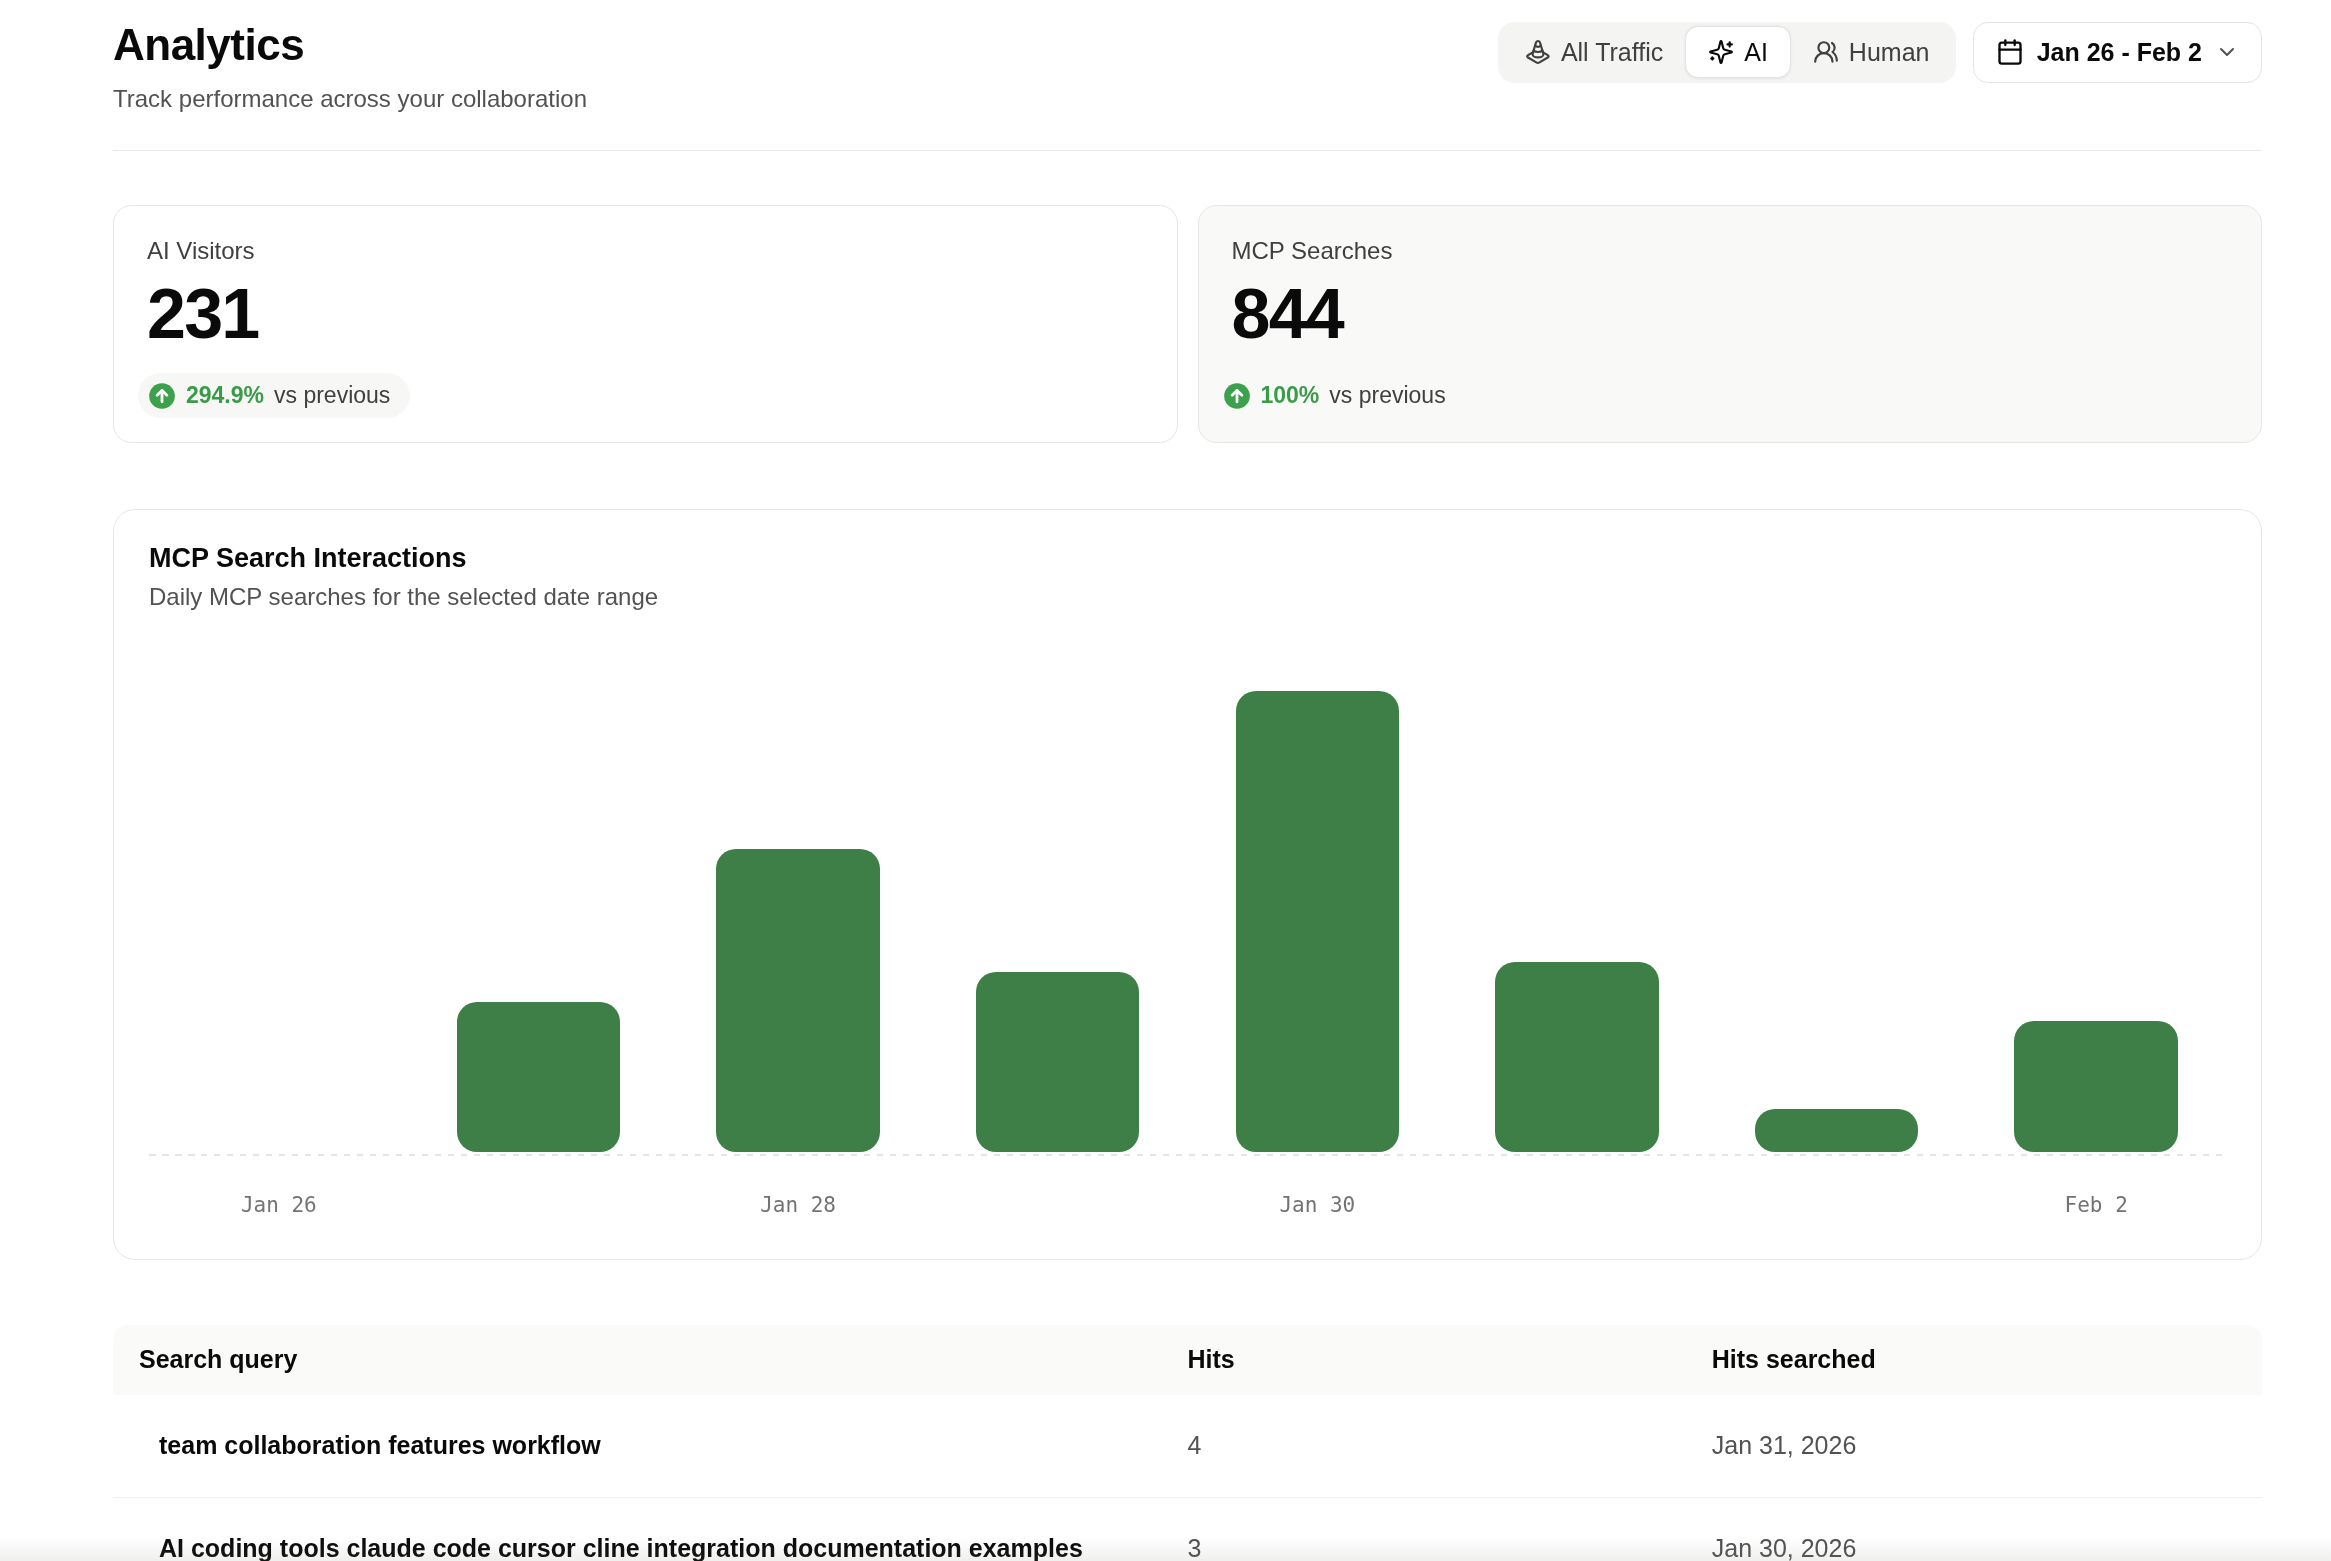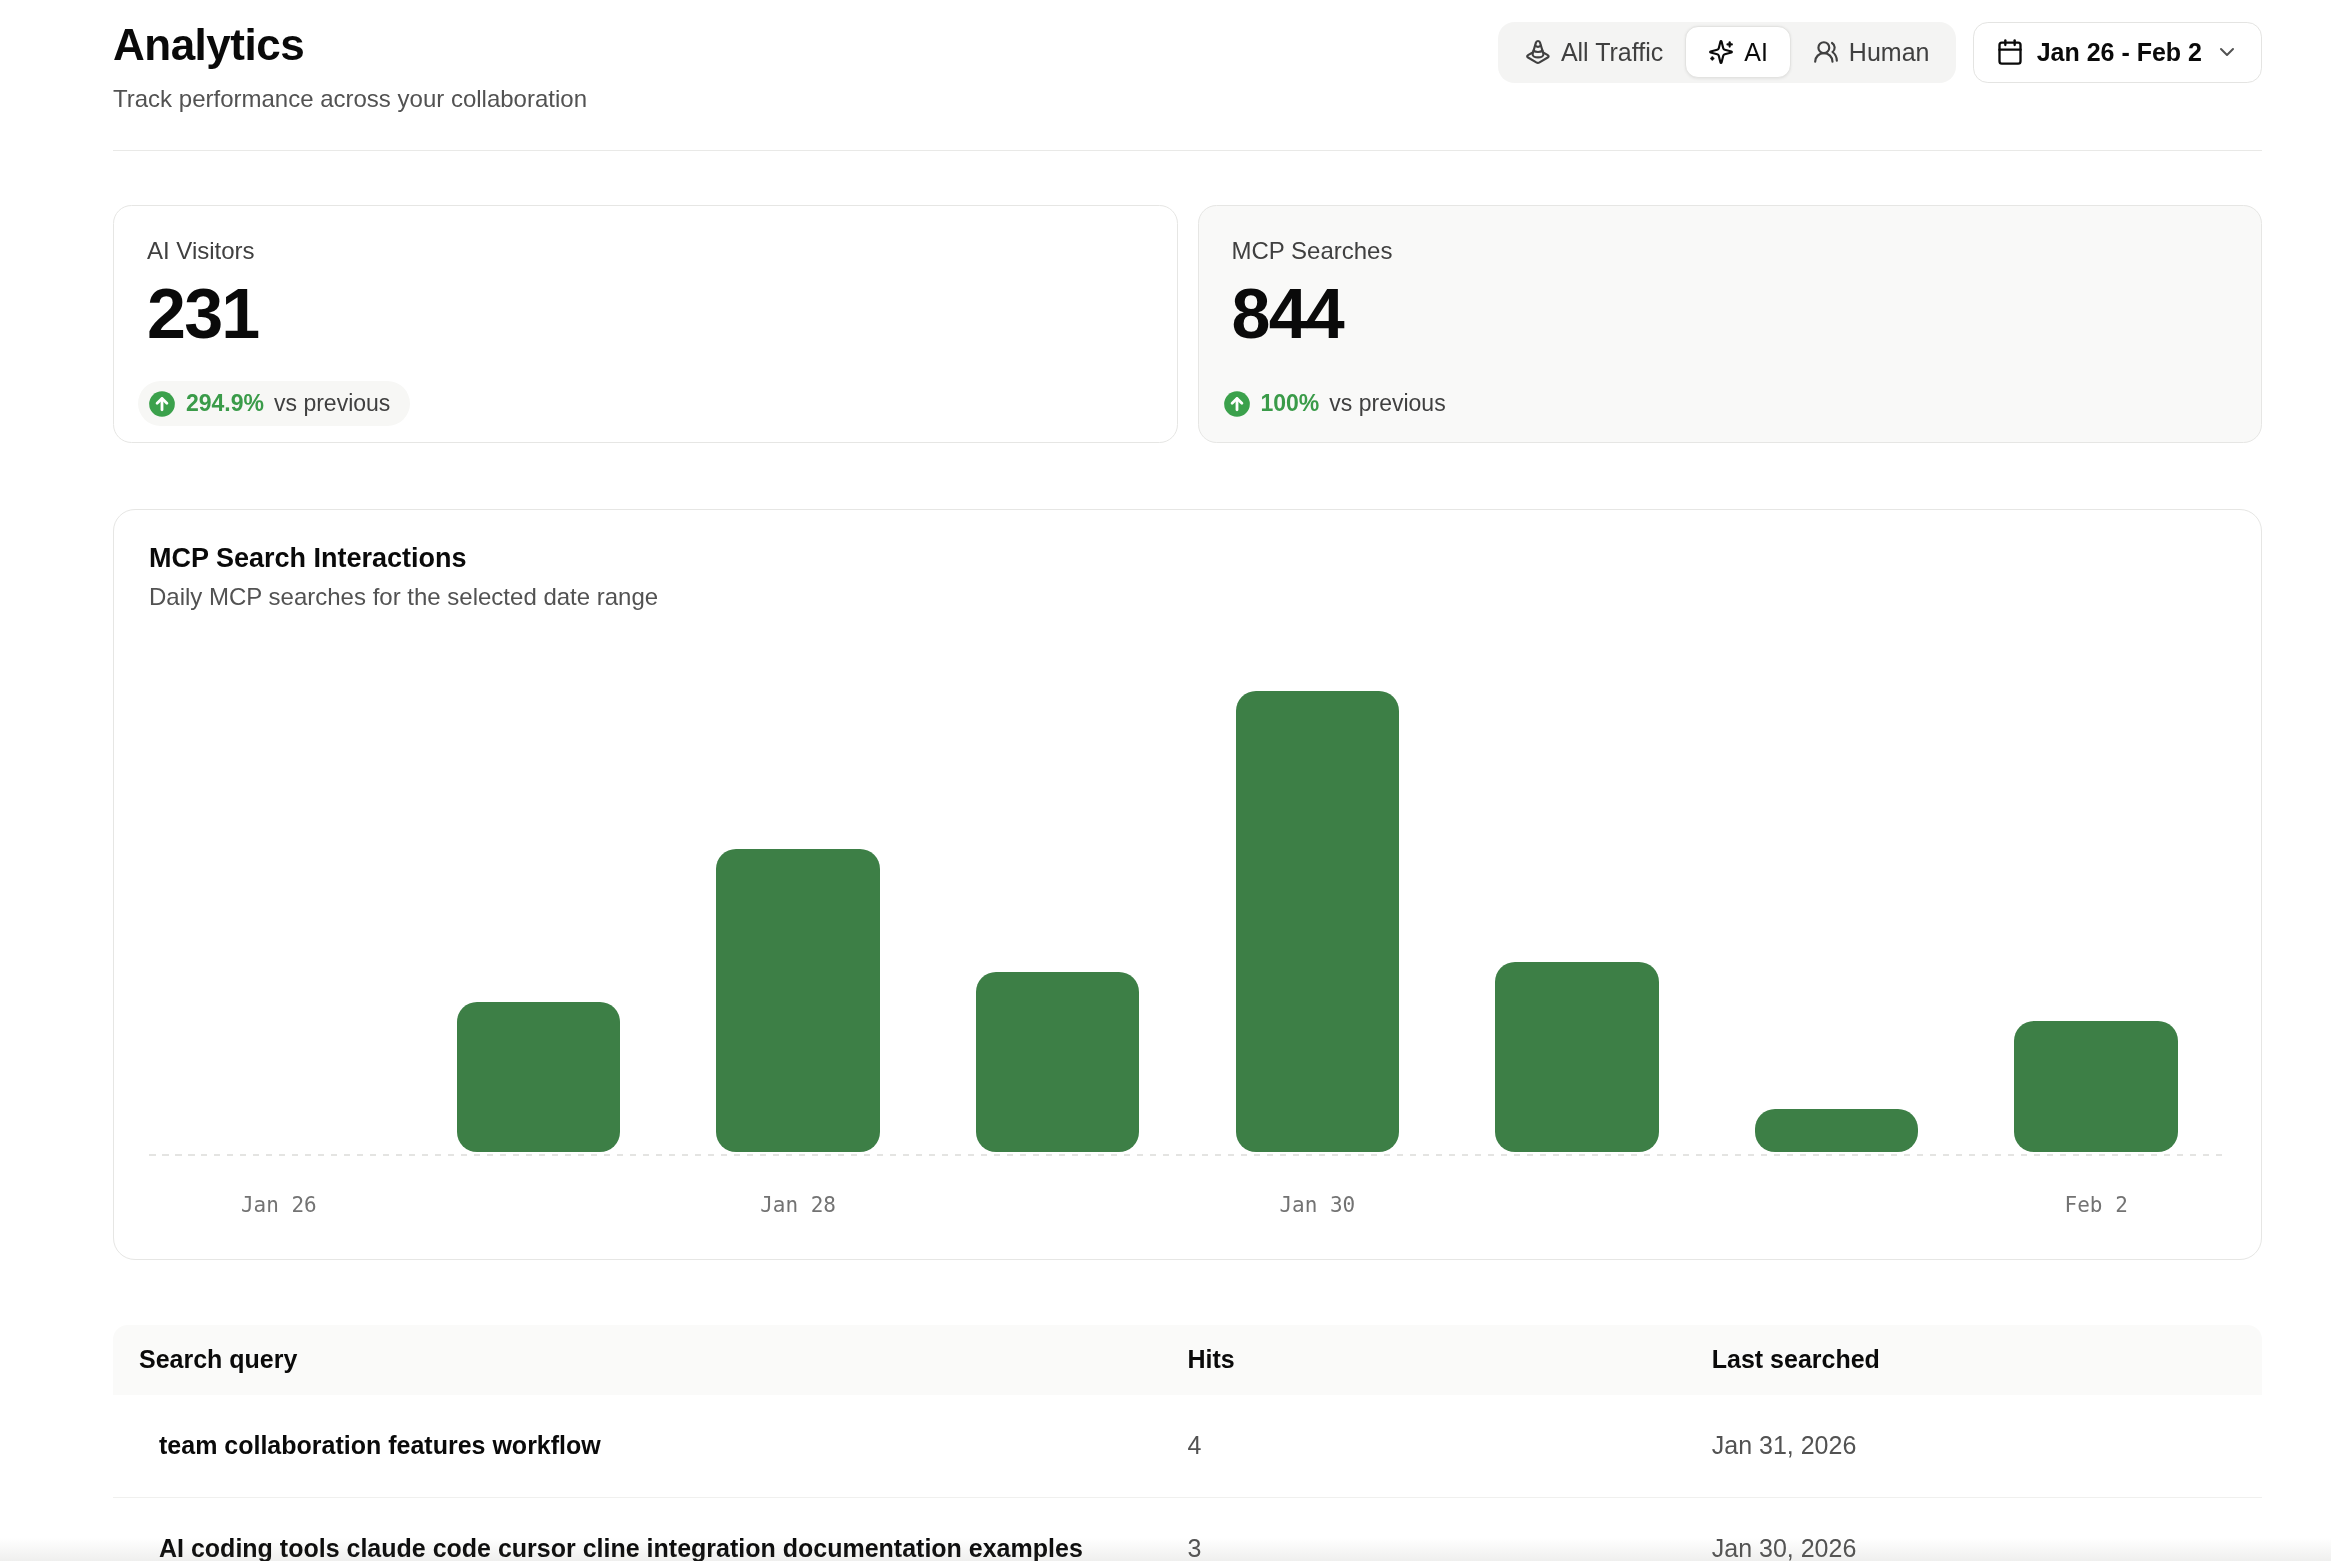--- a/index.html
+++ b/index.html
@@ -47,21 +47,21 @@
   .stat-cards { display: grid; grid-template-columns: 1fr 1fr; gap: 20px; margin-top: 54px; }
   .stat-card {
     position: relative; height: 238px;
     border: 0.9px solid #e6e6e4; border-radius: 18.5px; background: #ffffff;
     padding: 31px 33px; cursor: pointer;
   }
   .stat-card.active { background: #f9f9f8; }
   .stat-label { font-size: 24px; color: #404040; font-weight: 400; }
   .stat-value { font-size: 70px; font-weight: 700; letter-spacing: -1.8px; color: #0a0a0a; margin-top: 9.2px; }
   .stat-badge {
-    position: absolute; left: 24px; bottom: 16px;
+    position: absolute; left: 24px; bottom: 24px;
     display: inline-flex; align-items: center; gap: 10px;
     background: #f7f7f5; border-radius: 922px; padding: 8.3px 20px 8.3px 10px;
     font-size: 23px;
   }
   .stat-card.active .stat-badge { background: transparent; padding-left: 0; }
   .delta-up { color: #3a9b49; font-weight: 700; }
   .delta-suffix { color: #404040; }
 
   
   .chart-card {
@@ -247,21 +247,21 @@
         <div class="x-label"></div>
         <div class="x-label"></div>
         <div class="x-label">Feb 2</div>
       </div>
   </section>
 
   <section class="query-table">
     <div class="t-grid t-head">
       <div>Search query</div>
       <div>Hits</div>
-      <div>Last searched</div>
+      <div>Hits searched</div>
     </div>
     <div class="t-grid t-row">
       <div class="cell-query">team collaboration features workflow</div>
       <div class="cell-hits">4</div>
       <div class="cell-date">Jan 31, 2026</div>
     </div>
     <div class="t-grid t-row">
       <div class="cell-query">AI coding tools claude code cursor cline integration documentation examples</div>
       <div class="cell-hits">3</div>
       <div class="cell-date">Jan 30, 2026</div>

